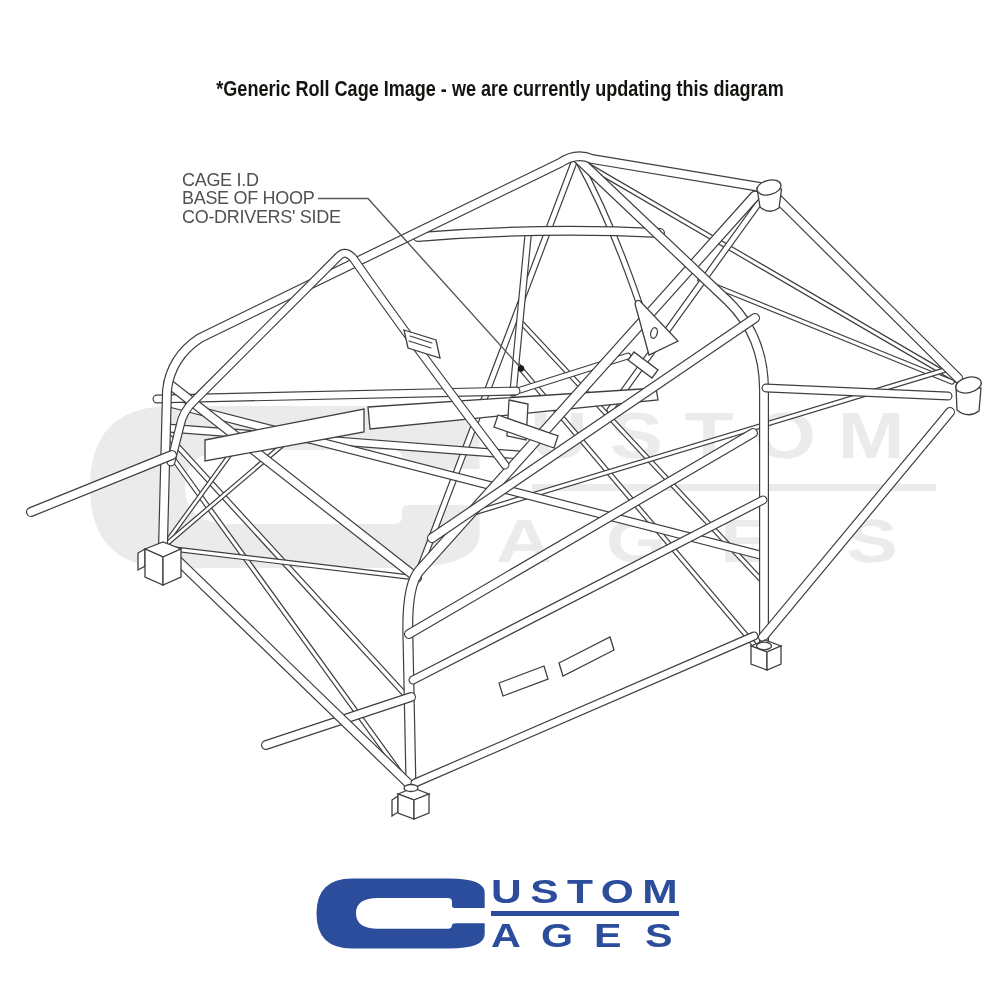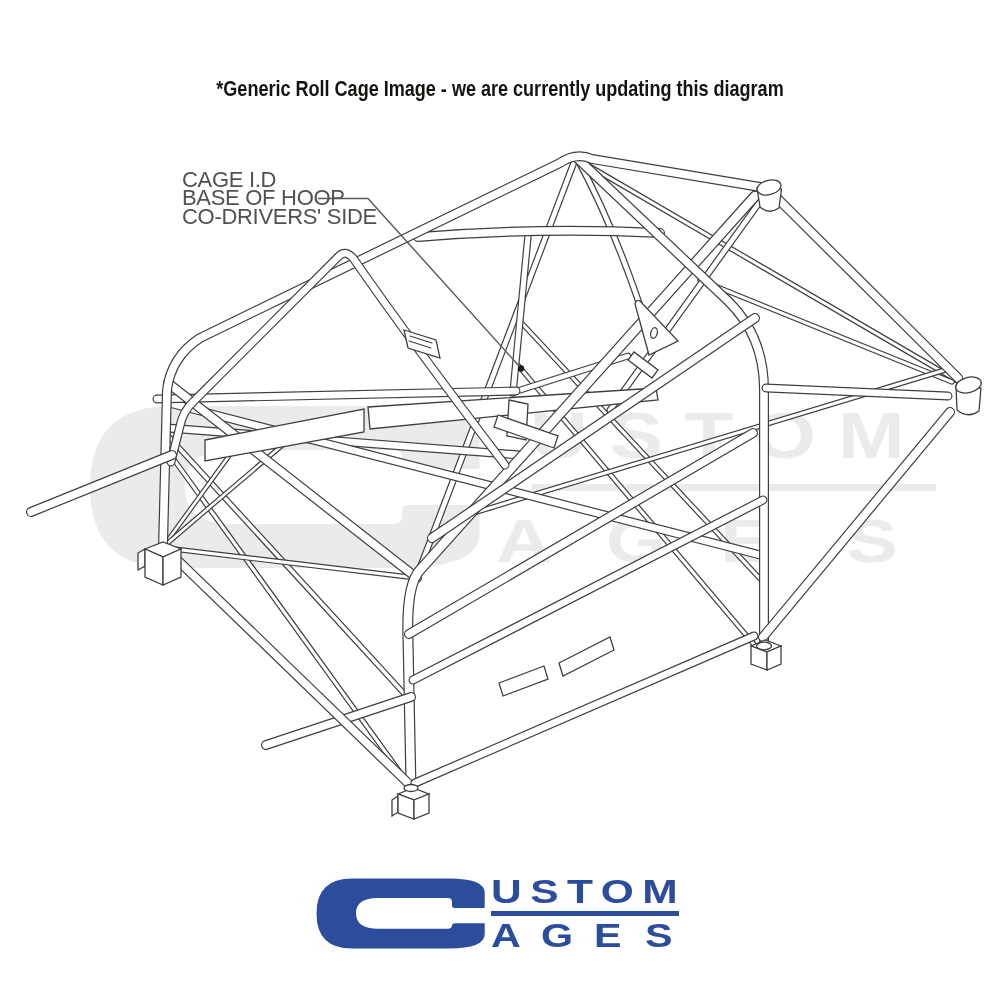--- a/index.html
+++ b/index.html
@@ -1,20 +1,20 @@
 <!DOCTYPE html>
 <html><head>
 <meta charset="utf-8">
 <style>
   html,body{margin:0;padding:0;background:#ffffff;width:1000px;height:1000px;overflow:hidden;}
   .stage{position:relative;width:1000px;height:1000px;font-family:"Liberation Sans", sans-serif;}
   .title{position:absolute;top:76px;left:0;width:1000px;text-align:center;
          font-weight:bold;font-size:22px;color:#151310;letter-spacing:0px;
          transform:scaleX(0.82);transform-origin:500px 50%;}
-  .label{position:absolute;left:182px;top:170.5px;color:#505154;font-size:22px;
+  .label{position:absolute;left:182px;top:170.5px;color:#505154;font-size:18px;
          line-height:18.5px;letter-spacing:-0.3px;}
 </style>
 </head>
 <body>
 <div class="stage">
   <div class="title">*Generic Roll Cage Image - we are currently updating this diagram</div>
   <div class="label">CAGE I.D<br>BASE OF HOOP<br>CO-DRIVERS' SIDE</div>
   <svg width="1000" height="1000" viewBox="0 0 1000 1000" style="position:absolute;left:0;top:0;">
 
   <g fill="#ebebeb">

